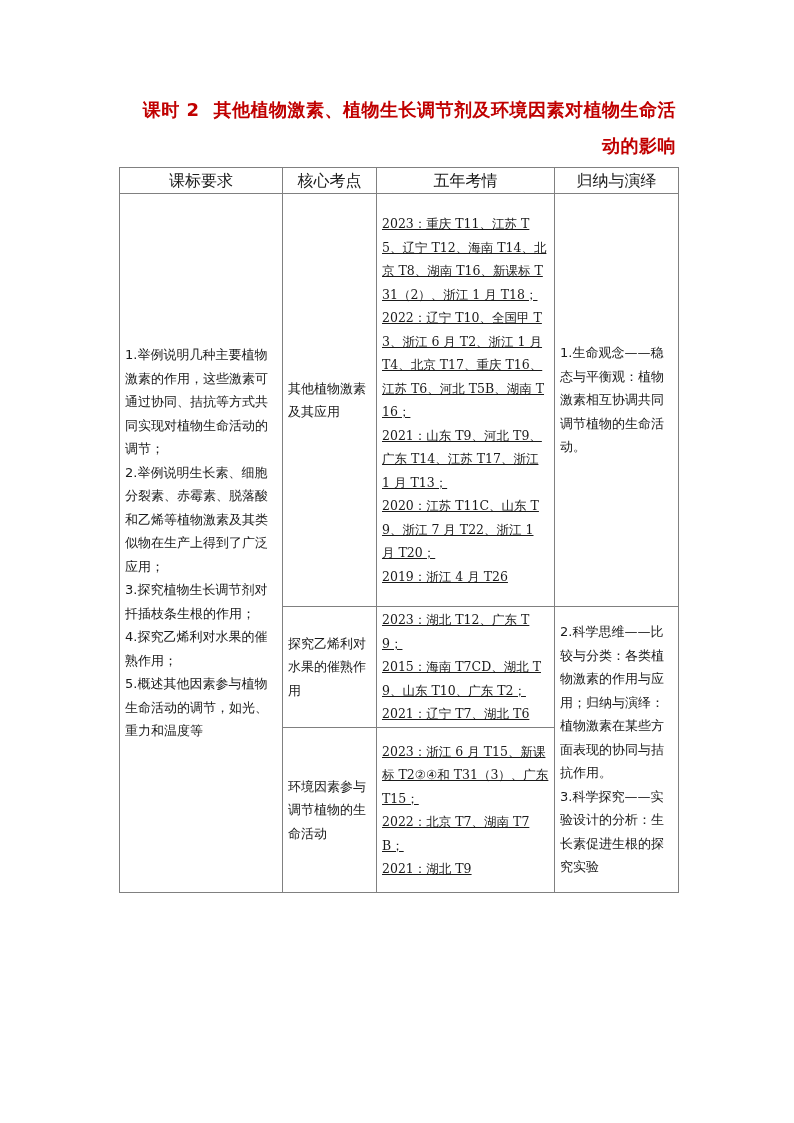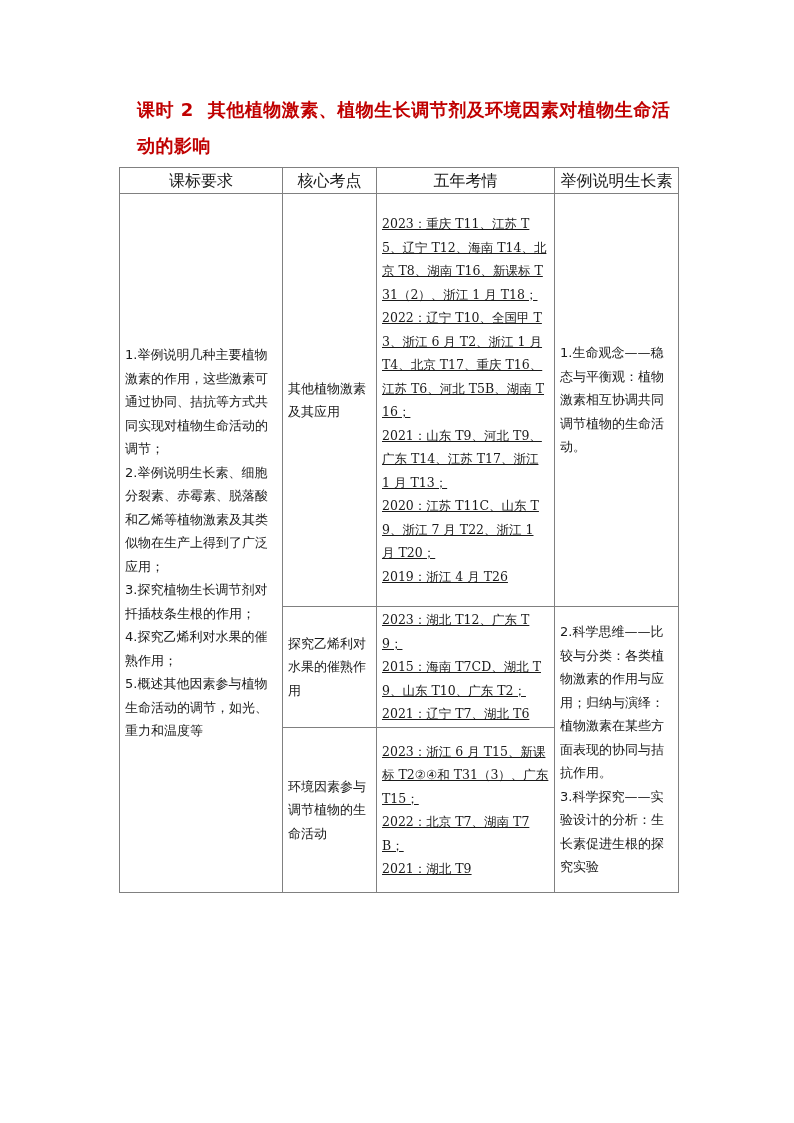--- a/index.html
+++ b/index.html
@@ -10,24 +10,24 @@
     body {
       width: 794px;
       height: 1123px;
       position: relative;
       overflow: hidden;
       font-family: "DejaVu Sans", sans-serif;
       color: #1a1a1a;
     }
     .title {
       position: absolute;
-      left: 137px;
+      left: 116px;
       top: 92px;
       width: 560px;
-      text-align: left;
+      text-align: right;
       color: #c00000;
       font-weight: bold;
       font-size: 18px;
       line-height: 36px;
       letter-spacing: 0.5px;
     }
     .title .lesson-no {
       margin-right: 14px;
     }
     table.main {
@@ -83,21 +83,21 @@
     <col class="col1">
       <col class="col2">
       <col class="col3">
       <col class="col4">
   </colgroup>
   <thead>
     <tr>
       <th>课标要求</th>
       <th>核心考点</th>
       <th>五年考情</th>
-      <th>举例说明生长素</th>
+      <th>归纳与演绎</th>
     </tr>
   </thead>
   <tbody>
     <tr style="height:413px;">
       <td class="req" rowspan="3">
         <span class="line">1.举例说明几种主要植物激素的作用，这些激素可通过协同、拮抗等方式共同实现对植物生命活动的调节；</span>
         <span class="line">2.举例说明生长素、细胞分裂素、赤霉素、脱落酸和乙烯等植物激素及其类似物在生产上得到了广泛应用；</span>
         <span class="line">3.探究植物生长调节剂对扦插枝条生根的作用；</span>
         <span class="line">4.探究乙烯利对水果的催熟作用；</span>
         <span class="line">5.概述其他因素参与植物生命活动的调节，如光、重力和温度等</span>

